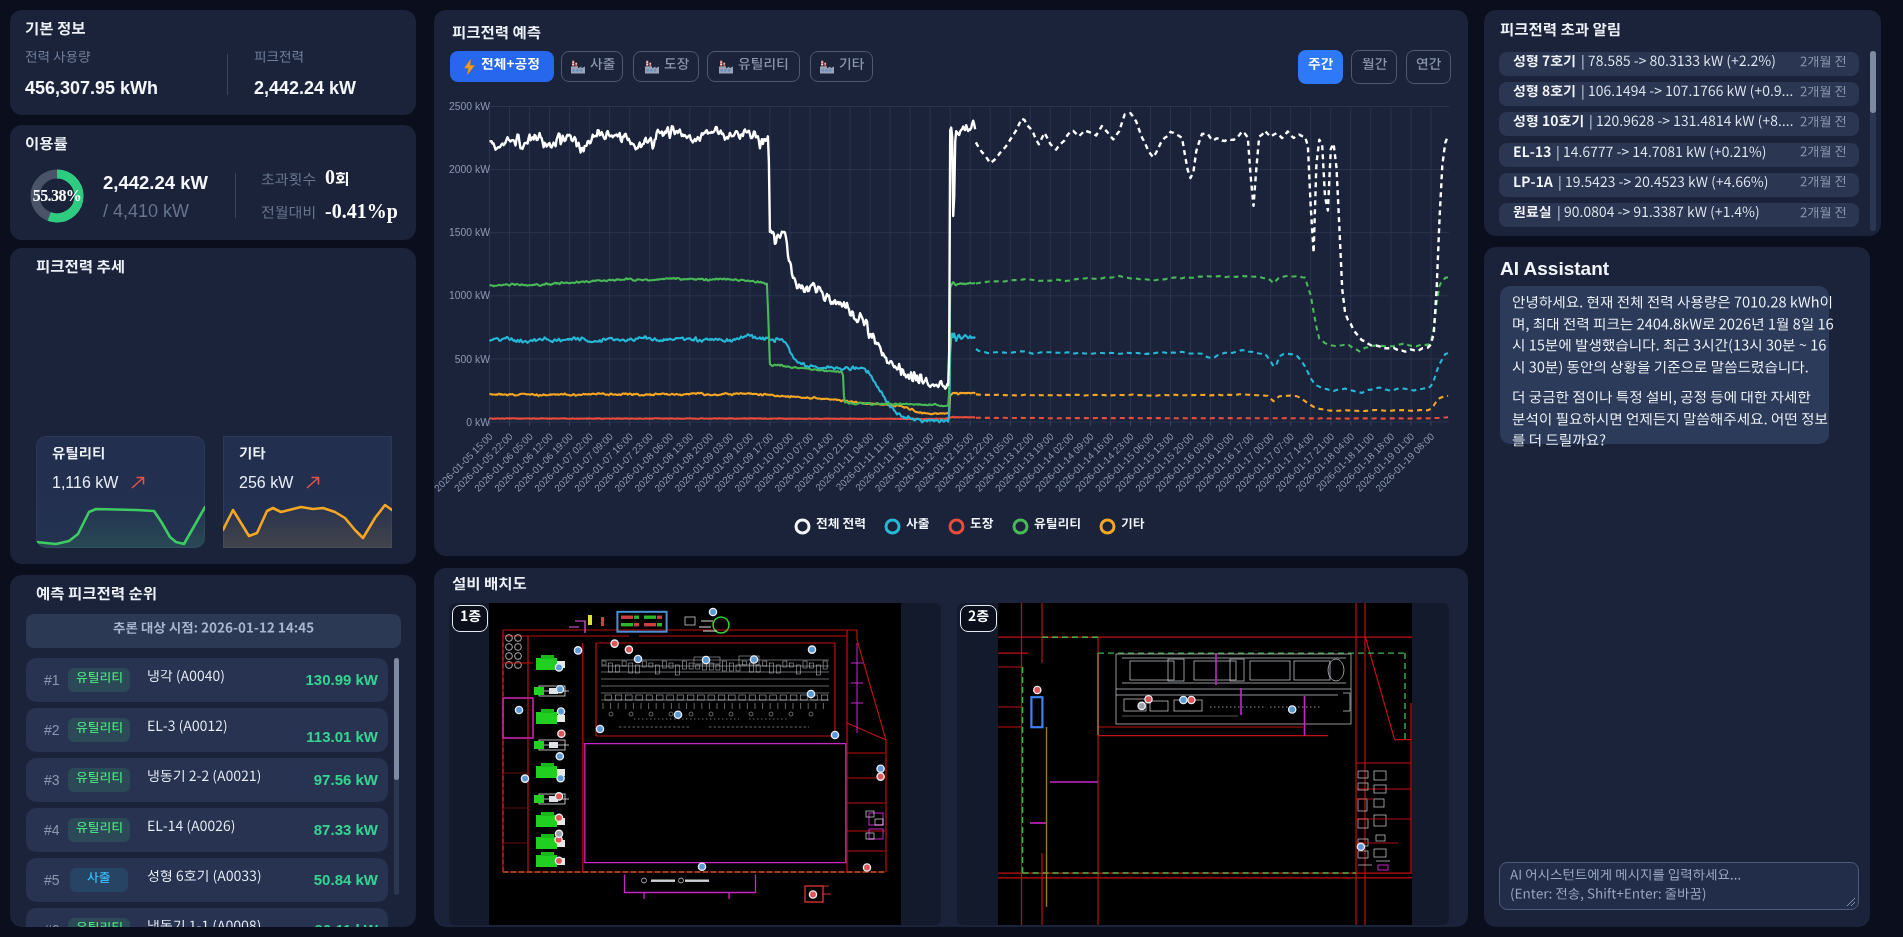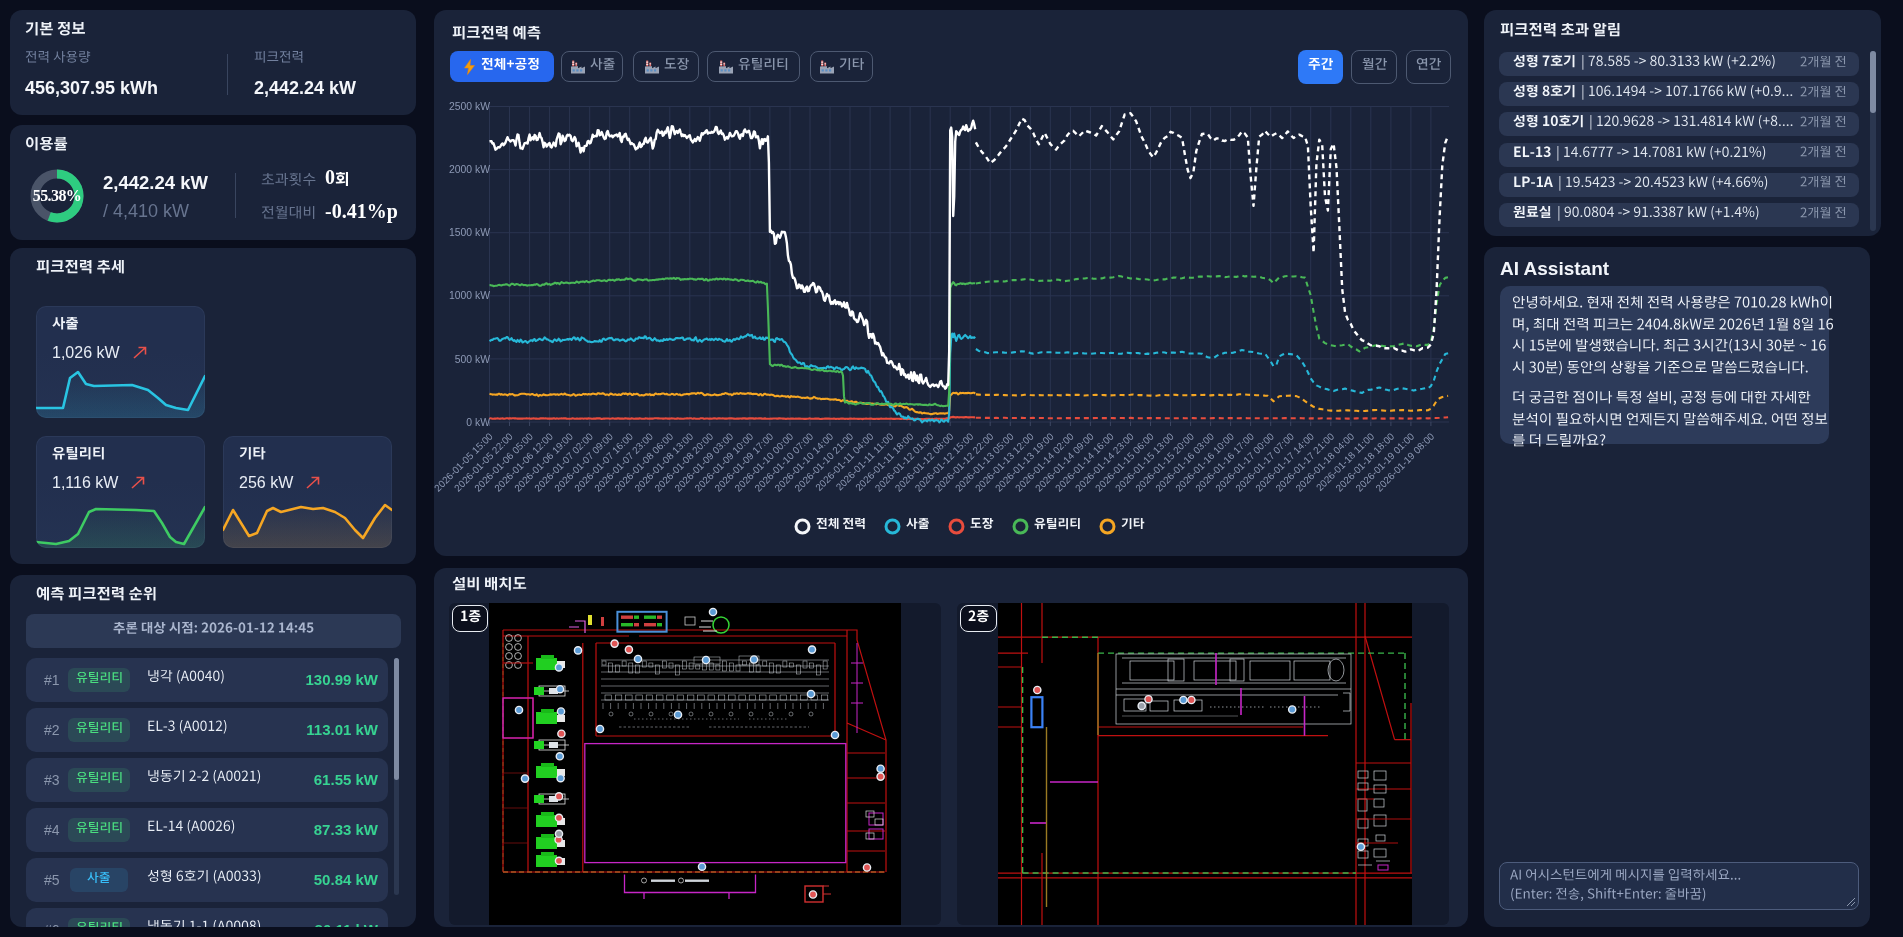--- a/index.html
+++ b/index.html
@@ -331,45 +331,20 @@
             <use href="#g22" x="0"></use>
             <use href="#g23" x="920"></use>
             <use href="#g24" x="1840"></use>
             <use href="#g25" x="2760"></use>
             <use href="#g26" x="3907"></use>
             <use href="#g27" x="4827"></use>
           </g>
         </g>
       </svg>
     </div>
-    <div class="abs" style="left:26px;top:58px;width:169px;height:112px;border-radius:10px;background:linear-gradient(180deg,#222f4e 40%,#243252 100%);overflow:hidden;box-shadow:inset 0 0 0 1px rgba(125,145,190,0.10)">
-      <div class="abs" style="left:16px;top:11px">
-        <svg class="t" width="27" height="19" viewBox="0 0 27 19">
-          <g transform="translate(0 11.31)">
-            <g transform="scale(0.014500 -0.014500)" fill="#eef2f8">
-              <use href="#g28" x="0"></use>
-              <use href="#g29" x="920"></use>
-            </g>
-          </g>
-        </svg>
-      </div>
-      <div class="abs" style="left:16px;top:38px;font-size:16px;color:#e8edf5">1,026 kW<svg width="17" height="15" viewBox="0 0 17 15" style="margin-left:12px;vertical-align:-2px" fill="none" stroke="#e8504a" stroke-width="1.6">
-          <path d="M2 13 L13 3 M6.5 2.5 L13.5 2.5 L13.5 9.5"></path>
-        </svg></div>
-      <svg class="abs" style="left:0;bottom:0" width="169" height="58" viewBox="0 0 169 58">
-        <defs>
-          <linearGradient id="gl00" x1="0" y1="0" x2="0" y2="1">
-            <stop offset="0" stop-color="#29c4e2" stop-opacity="0.02"></stop>
-            <stop offset="1" stop-color="#29c4e2" stop-opacity="0.15"></stop>
-          </linearGradient>
-        </defs>
-        <polygon points="0,48 27,48 34,18 42,12 50,24 58,26 96,25 112,30 122,38 130,45 140,48 152,50 169,16 169,58 0,58" fill="url(#gl00)"></polygon>
-        <polyline points="0,48 27,48 34,18 42,12 50,24 58,26 96,25 112,30 122,38 130,45 140,48 152,50 169,16" fill="none" stroke="#29c4e2" stroke-width="2.6" stroke-linejoin="round" stroke-linecap="round"></polyline>
-      </svg>
-    </div>
     <div class="abs" style="left:26px;top:188px;width:169px;height:112px;border-radius:10px;background:linear-gradient(180deg,#222f4e 40%,#243252 100%);overflow:hidden;box-shadow:inset 0 0 0 1px rgba(125,145,190,0.10)">
       <div class="abs" style="left:16px;top:11px">
         <svg class="t" width="53" height="19" viewBox="0 0 53 19">
           <g transform="translate(0 11.31)">
             <g transform="scale(0.014500 -0.014500)" fill="#eef2f8">
               <use href="#g32" x="0"></use>
               <use href="#g33" x="920"></use>
               <use href="#g34" x="1840"></use>
               <use href="#g35" x="2760"></use>
             </g>
@@ -383,21 +358,21 @@
         <defs>
           <linearGradient id="gl0130" x1="0" y1="0" x2="0" y2="1">
             <stop offset="0" stop-color="#3ecb63" stop-opacity="0.02"></stop>
             <stop offset="1" stop-color="#3ecb63" stop-opacity="0.15"></stop>
           </linearGradient>
         </defs>
         <polygon points="0,52 20,54 33,51 42,44 53,22 60,19 100,20 118,21 126,33 134,47 140,52 148,54 169,17 169,58 0,58" fill="url(#gl0130)"></polygon>
         <polyline points="0,52 20,54 33,51 42,44 53,22 60,19 100,20 118,21 126,33 134,47 140,52 148,54 169,17" fill="none" stroke="#3ecb63" stroke-width="2.6" stroke-linejoin="round" stroke-linecap="round"></polyline>
       </svg>
     </div>
-    <div class="abs" style="left:213px;top:188px;width:169px;height:112px;border-radius:10px;background:linear-gradient(180deg,#222f4e 40%,#243252 100%);overflow:hidden;box-shadow:inset 0 0 0 1px rgba(125,145,190,0.10)">
+    <div class="abs" style="left:213px;top:188px;width:169px;height:112px;border-radius:0;background:linear-gradient(180deg,#222f4e 40%,#243252 100%);overflow:hidden;box-shadow:inset 0 0 0 1px rgba(125,145,190,0.10)">
       <div class="abs" style="left:16px;top:11px">
         <svg class="t" width="27" height="19" viewBox="0 0 27 19">
           <g transform="translate(0 11.31)">
             <g transform="scale(0.014500 -0.014500)" fill="#eef2f8">
               <use href="#g0" x="0"></use>
               <use href="#g36" x="920"></use>
             </g>
           </g>
         </svg>
       </div>
@@ -522,21 +497,21 @@
               <use href="#g61" x="2596"></use>
               <use href="#g62" x="3204"></use>
               <use href="#g62" x="3759"></use>
               <use href="#g69" x="4314"></use>
               <use href="#g70" x="4869"></use>
               <use href="#g64" x="5424"></use>
             </g>
           </g>
         </svg>
       </div>
-      <div class="abs" style="right:10px;top:13px;font-size:15px;font-weight:bold;color:#37d392">113.01 kW</div>
+      <div class="abs" style="right:10px;top:20px;font-size:15px;font-weight:bold;color:#37d392">113.01 kW</div>
     </div>
     <div class="abs" style="left:16px;top:183px;width:362px;height:44px;background:#273350;border-radius:10px">
       <div class="abs" style="left:18px;top:14px;font-size:14px;color:#8b97ad">#3</div>
       <div class="abs" style="left:42px;top:10px;width:62px;height:24px;background:rgba(74,222,128,0.13);border-radius:6px;display:flex;align-items:center;justify-content:center">
         <svg class="t" width="47" height="17" viewBox="0 0 47 17">
           <g transform="translate(0 9.98)">
             <g transform="scale(0.012800 -0.012800)" fill="#4ade80">
               <use href="#g54" x="0"></use>
               <use href="#g55" x="920"></use>
               <use href="#g56" x="1840"></use>
@@ -559,21 +534,21 @@
               <use href="#g61" x="5003"></use>
               <use href="#g62" x="5611"></use>
               <use href="#g62" x="6166"></use>
               <use href="#g70" x="6721"></use>
               <use href="#g69" x="7276"></use>
               <use href="#g64" x="7831"></use>
             </g>
           </g>
         </svg>
       </div>
-      <div class="abs" style="right:10px;top:13px;font-size:15px;font-weight:bold;color:#37d392">61.55 kW</div>
+      <div class="abs" style="right:10px;top:13px;font-size:15px;font-weight:bold;color:#37d392">97.56 kW</div>
     </div>
     <div class="abs" style="left:16px;top:233px;width:362px;height:44px;background:#273350;border-radius:10px">
       <div class="abs" style="left:18px;top:14px;font-size:14px;color:#8b97ad">#4</div>
       <div class="abs" style="left:42px;top:10px;width:62px;height:24px;background:rgba(74,222,128,0.13);border-radius:6px;display:flex;align-items:center;justify-content:center">
         <svg class="t" width="47" height="17" viewBox="0 0 47 17">
           <g transform="translate(0 9.98)">
             <g transform="scale(0.012800 -0.012800)" fill="#4ade80">
               <use href="#g54" x="0"></use>
               <use href="#g55" x="920"></use>
               <use href="#g56" x="1840"></use>

